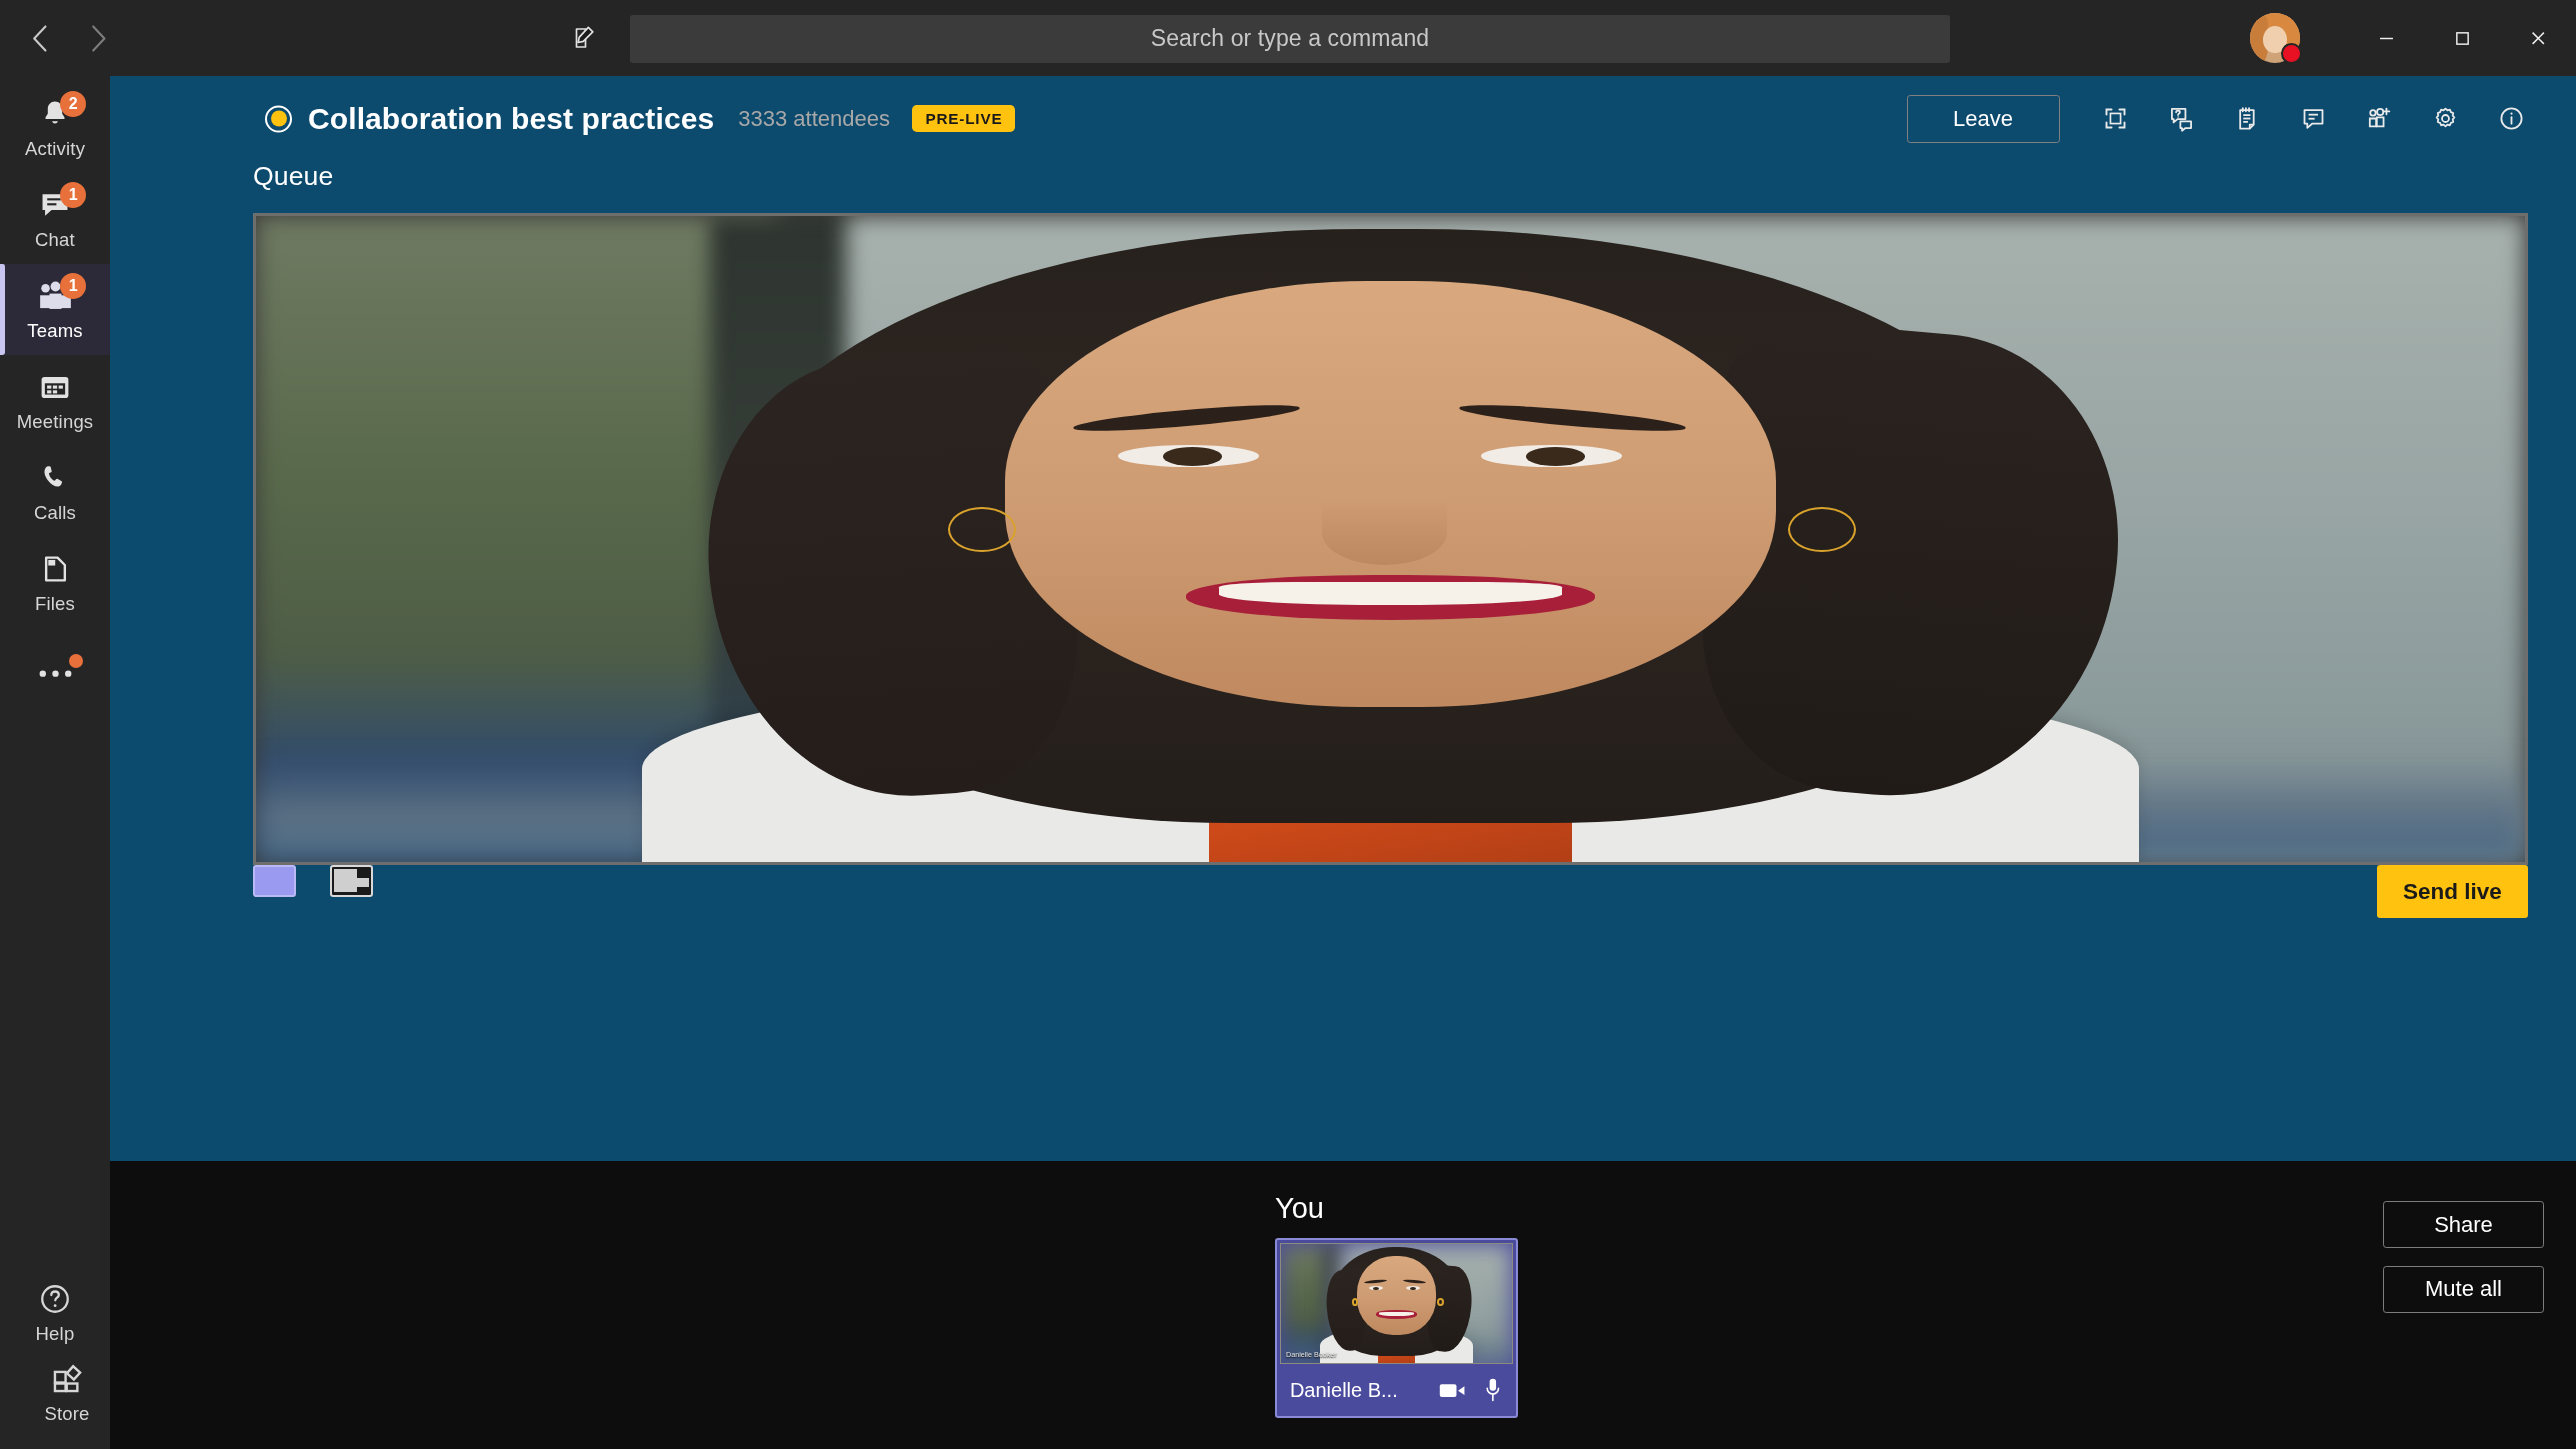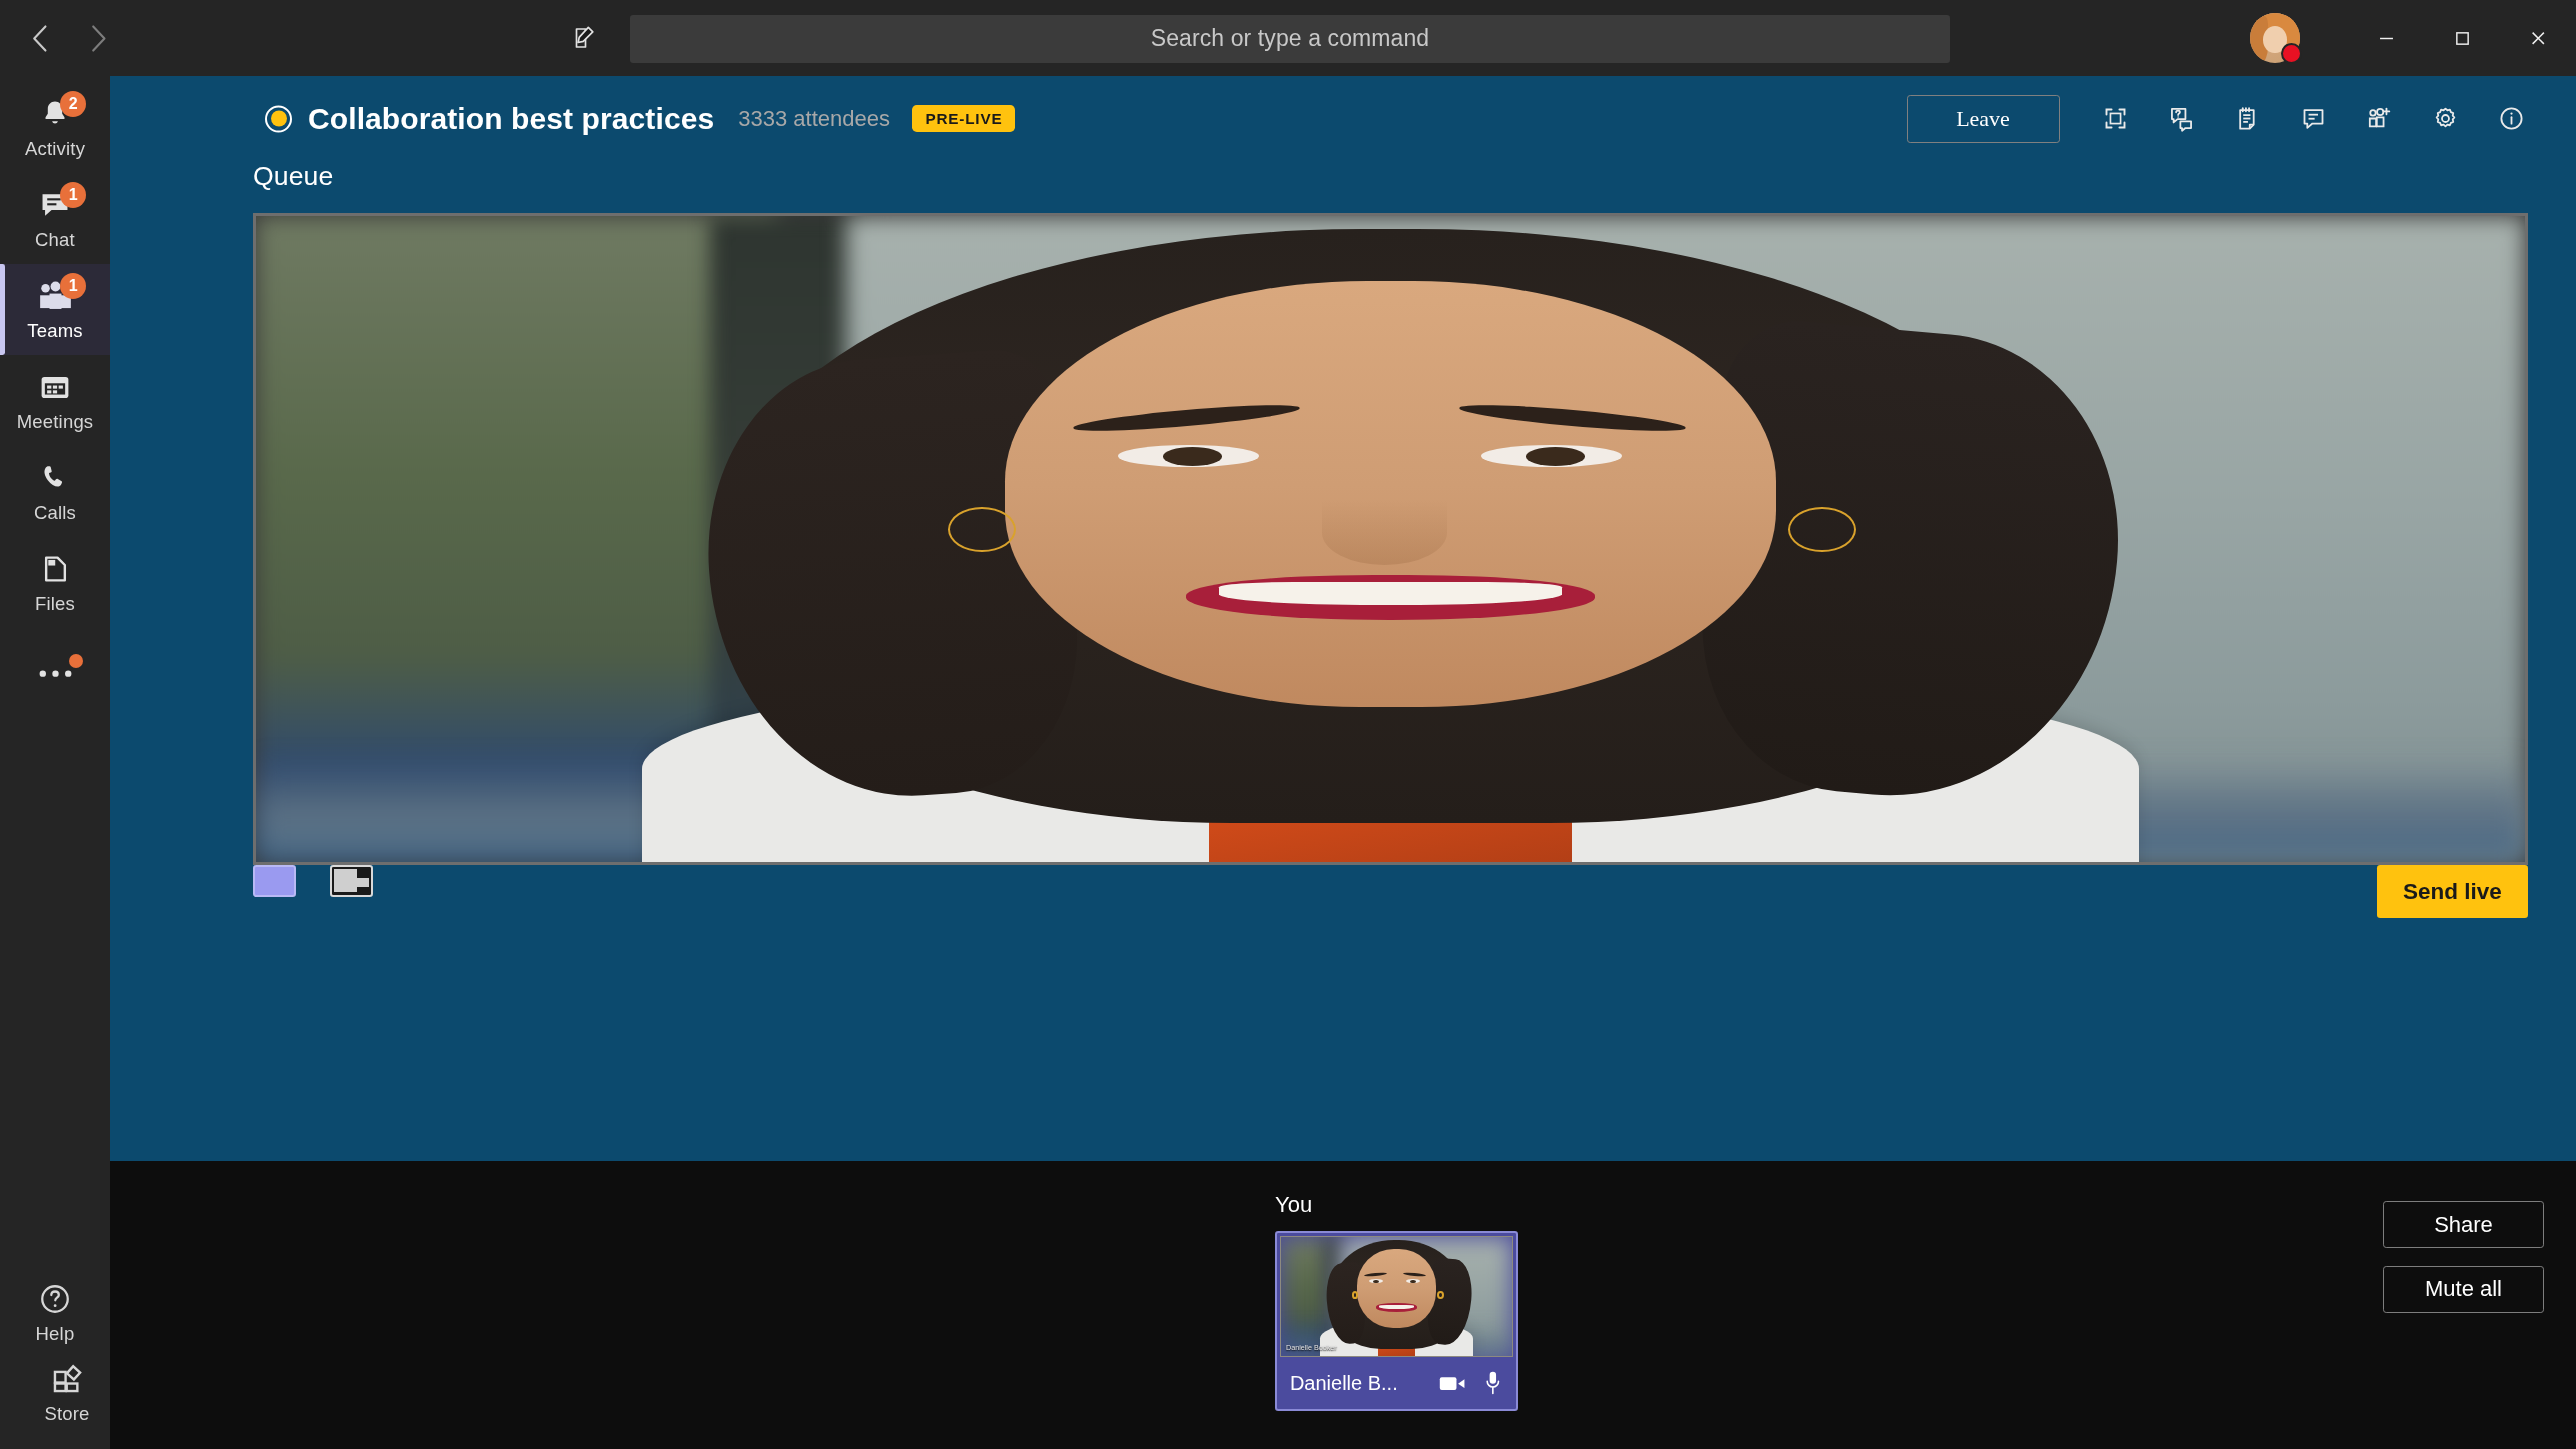--- a/index.html
+++ b/index.html
@@ -90,21 +90,21 @@
   .rec-dot i { width:16px; height:16px; border-radius:50%; background:#ffc20e; display:block; }
   .mtg-title { font-size:30px; font-weight:700; letter-spacing:0.1px; margin-left:55px; color:#ffffff; }
   .mtg-attendees { font-size:22px; color:#a8a8a8; margin-left:24px; }
   .mtg-badge {
     margin-left:22.5px; background:#ffc20e; color:#1a1a1a; font-size:15.3px; font-weight:700;
     letter-spacing:0.8px; padding:5.6px 13px; border-radius:4.8px; line-height:1;
   }
   .hdr-right { margin-left:auto; display:flex; align-items:center; gap:0; }
   .leave-btn {
     width:153px; height:48px; border:1.2px solid #808080; border-radius:3.2px; background:transparent;
-    color:#fff; font-size:22px; font-family:Liberation Serif, serif; cursor:pointer; margin-right:22.5px;
+    color:#fff; font-size:22px; font-family:Liberation Sans, sans-serif; cursor:pointer; margin-right:22.5px;
   }
   .hdr-icon { width:66px; height:66px; display:flex; align-items:center; justify-content:center; cursor:pointer; border-radius:3.2px; }
 
   
   .stage { flex:1 1 auto; display:flex; padding:0 48px 0 143px; gap:95px; min-height:0; }
   .pane { flex:1 1 0; display:flex; flex-direction:column; min-width:0; }
   .pane-title { font-size:26.6px; color:#ffffff; margin-bottom:21px; letter-spacing:0.1px; }
 
   .video-box {
     width:100%; height:652px; border:3.2px solid #6e6e6e; background:#3a3a3a;
@@ -170,21 +170,21 @@
     margin-left:auto; width:147px; height:53px; background:#2d2d2d; border:none; border-radius:3.2px;
     color:#7a7a7a; font-size:22.5px; font-family:inherit; cursor:not-allowed;
   }
 
   
   .bottombar {
     height:288px; flex:0 0 288px; background:#0d0d0d;
     position:relative; display:flex; align-items:flex-start;
   }
   .you-block { position:absolute; left:1165px; top:31px; }
-  .you-label { font-size:22px; color:#ffffff; margin-bottom:13px; }
+  .you-label { font-size:29px; color:#ffffff; margin-bottom:13px; }
   .self-tile {
     width:243px; background:#4b4b9e; border:2.4px solid #8a8ad6; border-radius:3.2px;
     padding:3.2px 3.2px 0 3.2px; overflow:hidden;
   }
   .self-video { width:100%; height:121px; position:relative; overflow:hidden; border:0.8px solid #8d8a80; }
   .self-name-tag { position:absolute; left:4.8px; bottom:4px; font-size:7.2px; color:#e8e8e8; text-shadow:0 0.8px 1.6px #000; }
   .self-footer { height:52px; display:flex; align-items:center; padding:0 11.3px 0 9.7px; }
   .self-name { font-size:20px; color:#ffffff; white-space:nowrap; overflow:hidden; }
   .self-icons { margin-left:auto; display:flex; align-items:center; gap:17.7px; }
   .self-ic { cursor:pointer; display:flex; align-items:center; }

